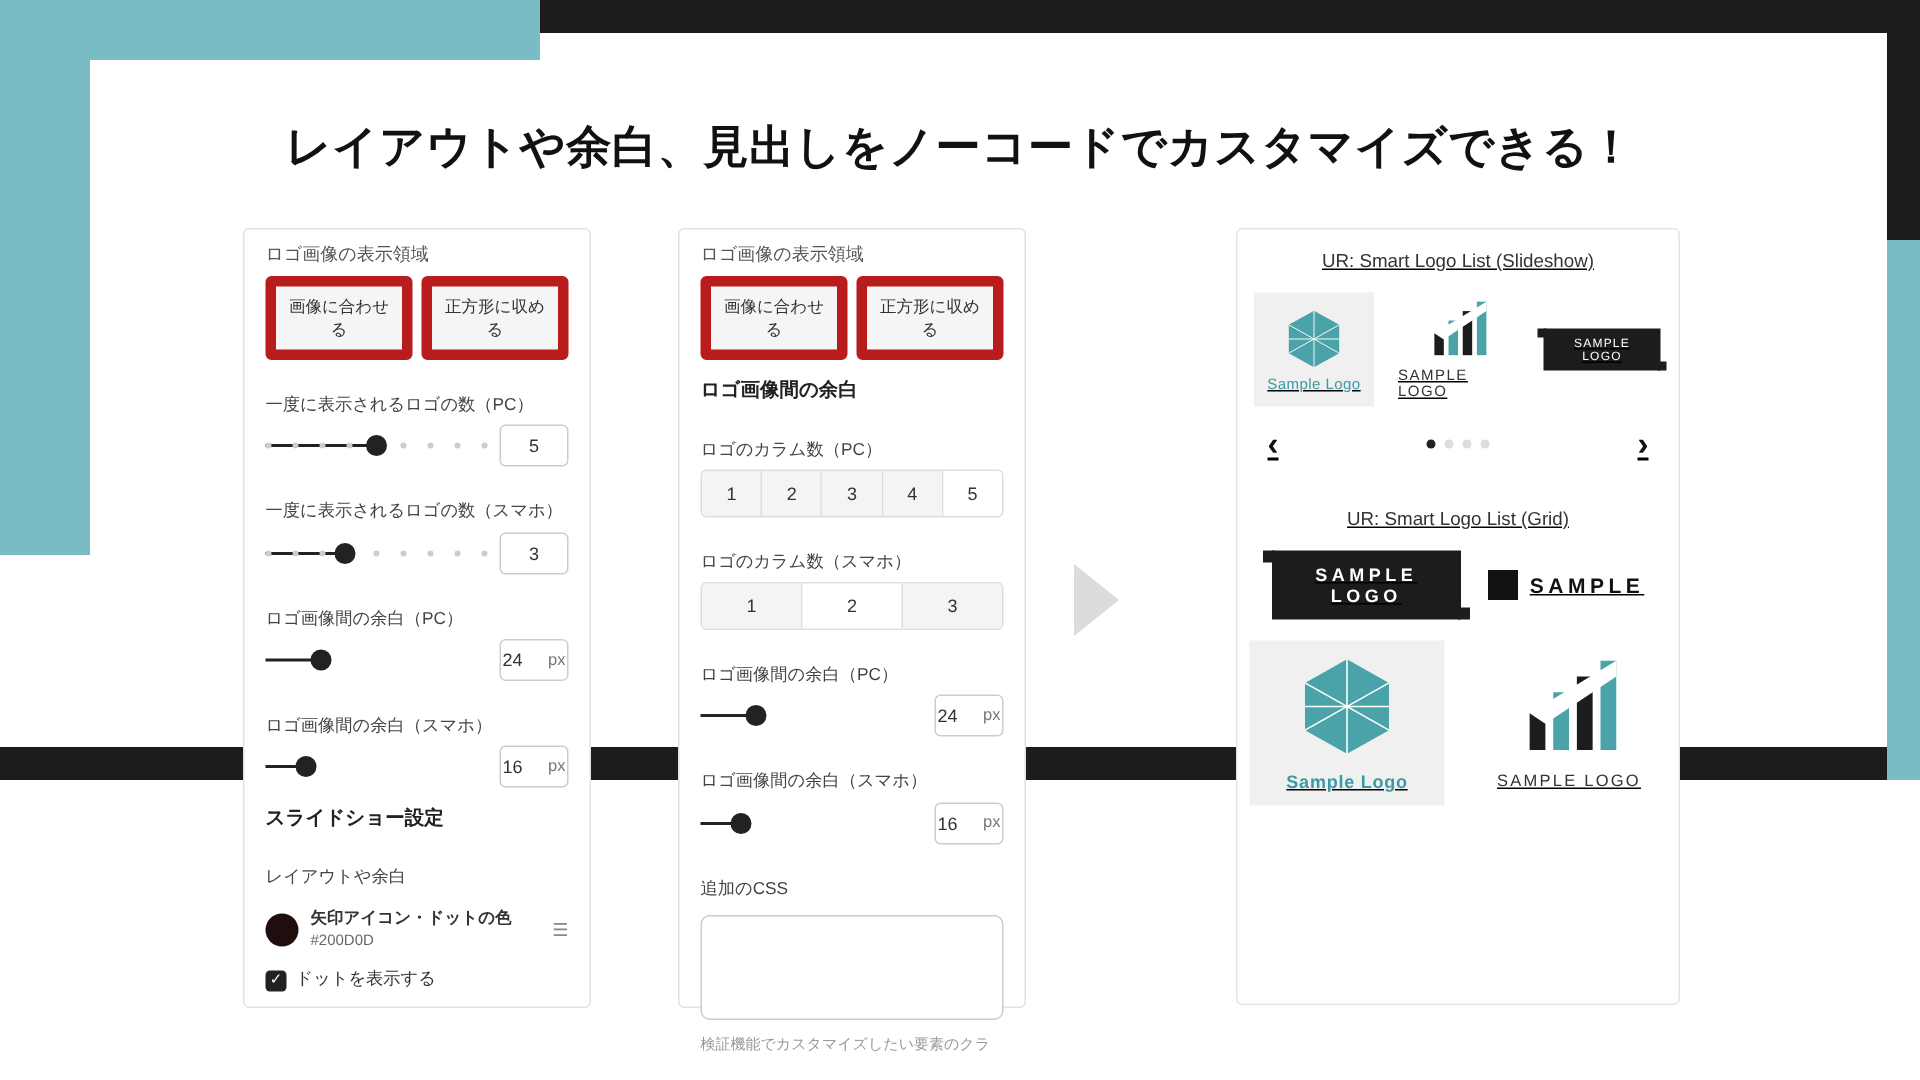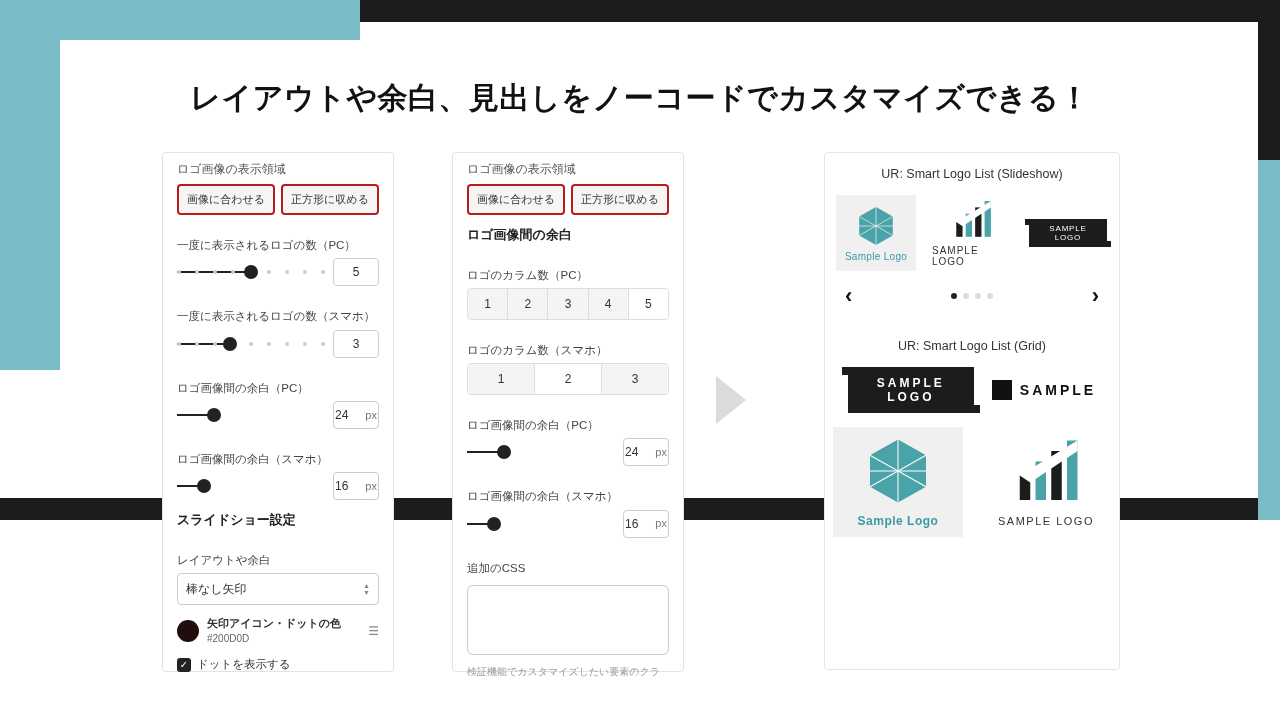--- a/index.html
+++ b/index.html
@@ -7,21 +7,21 @@
   .frame { position:relative; width:1280px; height:520px; }
   .dark-border { position:absolute; background:#1c1c1c; }
   .teal-block { position:absolute; background:#7abcc6; }
   .white-card { position:absolute; left:60px; right:60px; top:40px; bottom:40px; background:#fff; }
   .headline { position:absolute; top:78px; left:0; right:0; text-align:center; font-weight:800; font-size:30px; color:#111; letter-spacing:0.5px; }
 
   .panel { position:absolute; background:#fff; border:1px solid #e2e2e2; border-radius:4px; padding:7px 14px; font-size:12px; color:#333; line-height:1.5; }
   .panel .section-title { font-size:12px; color:#555; margin-bottom:6px; }
   .panel .strong-title { font-size:13px; font-weight:700; color:#222; margin:10px 0 8px; }
   .seg { display:flex; gap:6px; margin-bottom:10px; }
-  .seg button { flex:1; background:#f5f5f5; border:2px solid #b91c1c; border-radius:4px; padding:6px 4px; font-size:11px; color:#333; }
+  .seg button { flex:1; background:#f5f5f5; border:7px solid #b91c1c; border-radius:4px; padding:6px 4px; font-size:11px; color:#333; }
   .label { font-size:11.5px; color:#444; margin-top:22px; margin-bottom:4px; display:block; }
   .row { display:flex; align-items:center; gap:8px; }
   .slider { flex:1; height:10px; display:flex; align-items:center; position:relative; }
   .track { position:absolute; left:0; right:0; top:50%; height:2px; transform:translateY(-50%); }
   .track .filled { position:absolute; left:0; top:0; height:2px; background:#222; }
   .track .dots { position:absolute; left:0; right:0; top:-1px; display:flex; justify-content:space-between; }
   .track .dots i { width:4px; height:4px; border-radius:50%; background:#ccc; }
   .thumb { position:absolute; top:50%; width:14px; height:14px; background:#222; border-radius:50%; transform:translate(-50%,-50%); }
   .numbox { width:46px; height:28px; border:1px solid #ccc; border-radius:4px; display:flex; align-items:center; justify-content:center; font-size:12px; }
   .numbox .unit { font-size:11px; color:#777; margin-left:17px; }
@@ -36,21 +36,21 @@
   .color-row .txt { font-size:11px; font-weight:700; }
   .color-row .sub { font-size:10px; color:#666; font-weight:400; }
   .stack-icon { margin-left:auto; font-size:12px; color:#888; }
   .chk { display:flex; align-items:center; gap:6px; margin-top:10px; font-size:11.5px; }
   .chk .box { width:14px; height:14px; background:#222; border-radius:3px; display:flex; align-items:center; justify-content:center; color:#fff; font-size:10px; }
   textarea.css { width:100%; height:70px; border:1px solid #ccc; border-radius:6px; resize:none; margin-top:4px; font-size:12px; padding:6px; }
   .hint { font-size:10px; color:#999; margin-top:4px; }
 
   .arrow-hint { position:absolute; left:708px; top:370px; color:#d0d0d0; }
 
-  .preview { position:absolute; left:824px; top:152px; width:296px; height:518px; background:#fff; border:1px solid #e5e5e5; border-radius:4px; }
+  .preview { position:absolute; left:824px; top:152px; width:296px; height:518px; background:#fff; border:1px solid #e5e5e5; border-radius:4px;text-decoration:underline; }
   .preview .title { text-align:center; font-size:12.5px; color:#333; margin-top:14px; }
   .logorow { display:flex; justify-content:center; gap:16px; margin-top:14px; align-items:center; }
   .logocell { width:80px; height:76px; display:flex; flex-direction:column; align-items:center; justify-content:center; gap:4px; font-size:10px; color:#3b9aa5; }
   .logocell.bg { background:#f0f0f0; }
   .logocell .cap { font-size:10px; letter-spacing:0.3px; }
   .hex { width:42px; height:42px; }
   .bars { width:42px; height:42px; }
   .samplebadge { width:78px; height:28px; background:#1c1c1c; color:#fff; font-size:8px; display:flex; flex-direction:column; align-items:center; justify-content:center; position:relative; letter-spacing:0.8px; }
   .samplebadge::before{content:"";position:absolute;left:-4px;top:0;width:6px;height:6px;background:#1c1c1c;}
   .samplebadge::after{content:"";position:absolute;right:-4px;bottom:0;width:6px;height:6px;background:#1c1c1c;}
@@ -159,27 +159,20 @@
         <div class="thumb" style="left:18%"></div>
       </div>
       <div class="numbox">
           <span>16</span>
           <span class="unit">px</span>
         </div>
     </div>
 
     <div class="strong-title">スライドショー設定</div>
     <span class="label">レイアウトや余白</span>
-    <div class="select">
-      <span>棒なし矢印</span>
-      <span class="ud">
-          <span>▲</span>
-          <span>▼</span>
-        </span>
-    </div>
     <div class="color-row">
       <div class="swatch"></div>
       <div>
         <div class="txt">矢印アイコン・ドットの色</div>
         <div class="sub">#200D0D</div>
       </div>
       <span class="stack-icon">☰</span>
     </div>
     <div class="chk">
       <div class="box">✓</div>

